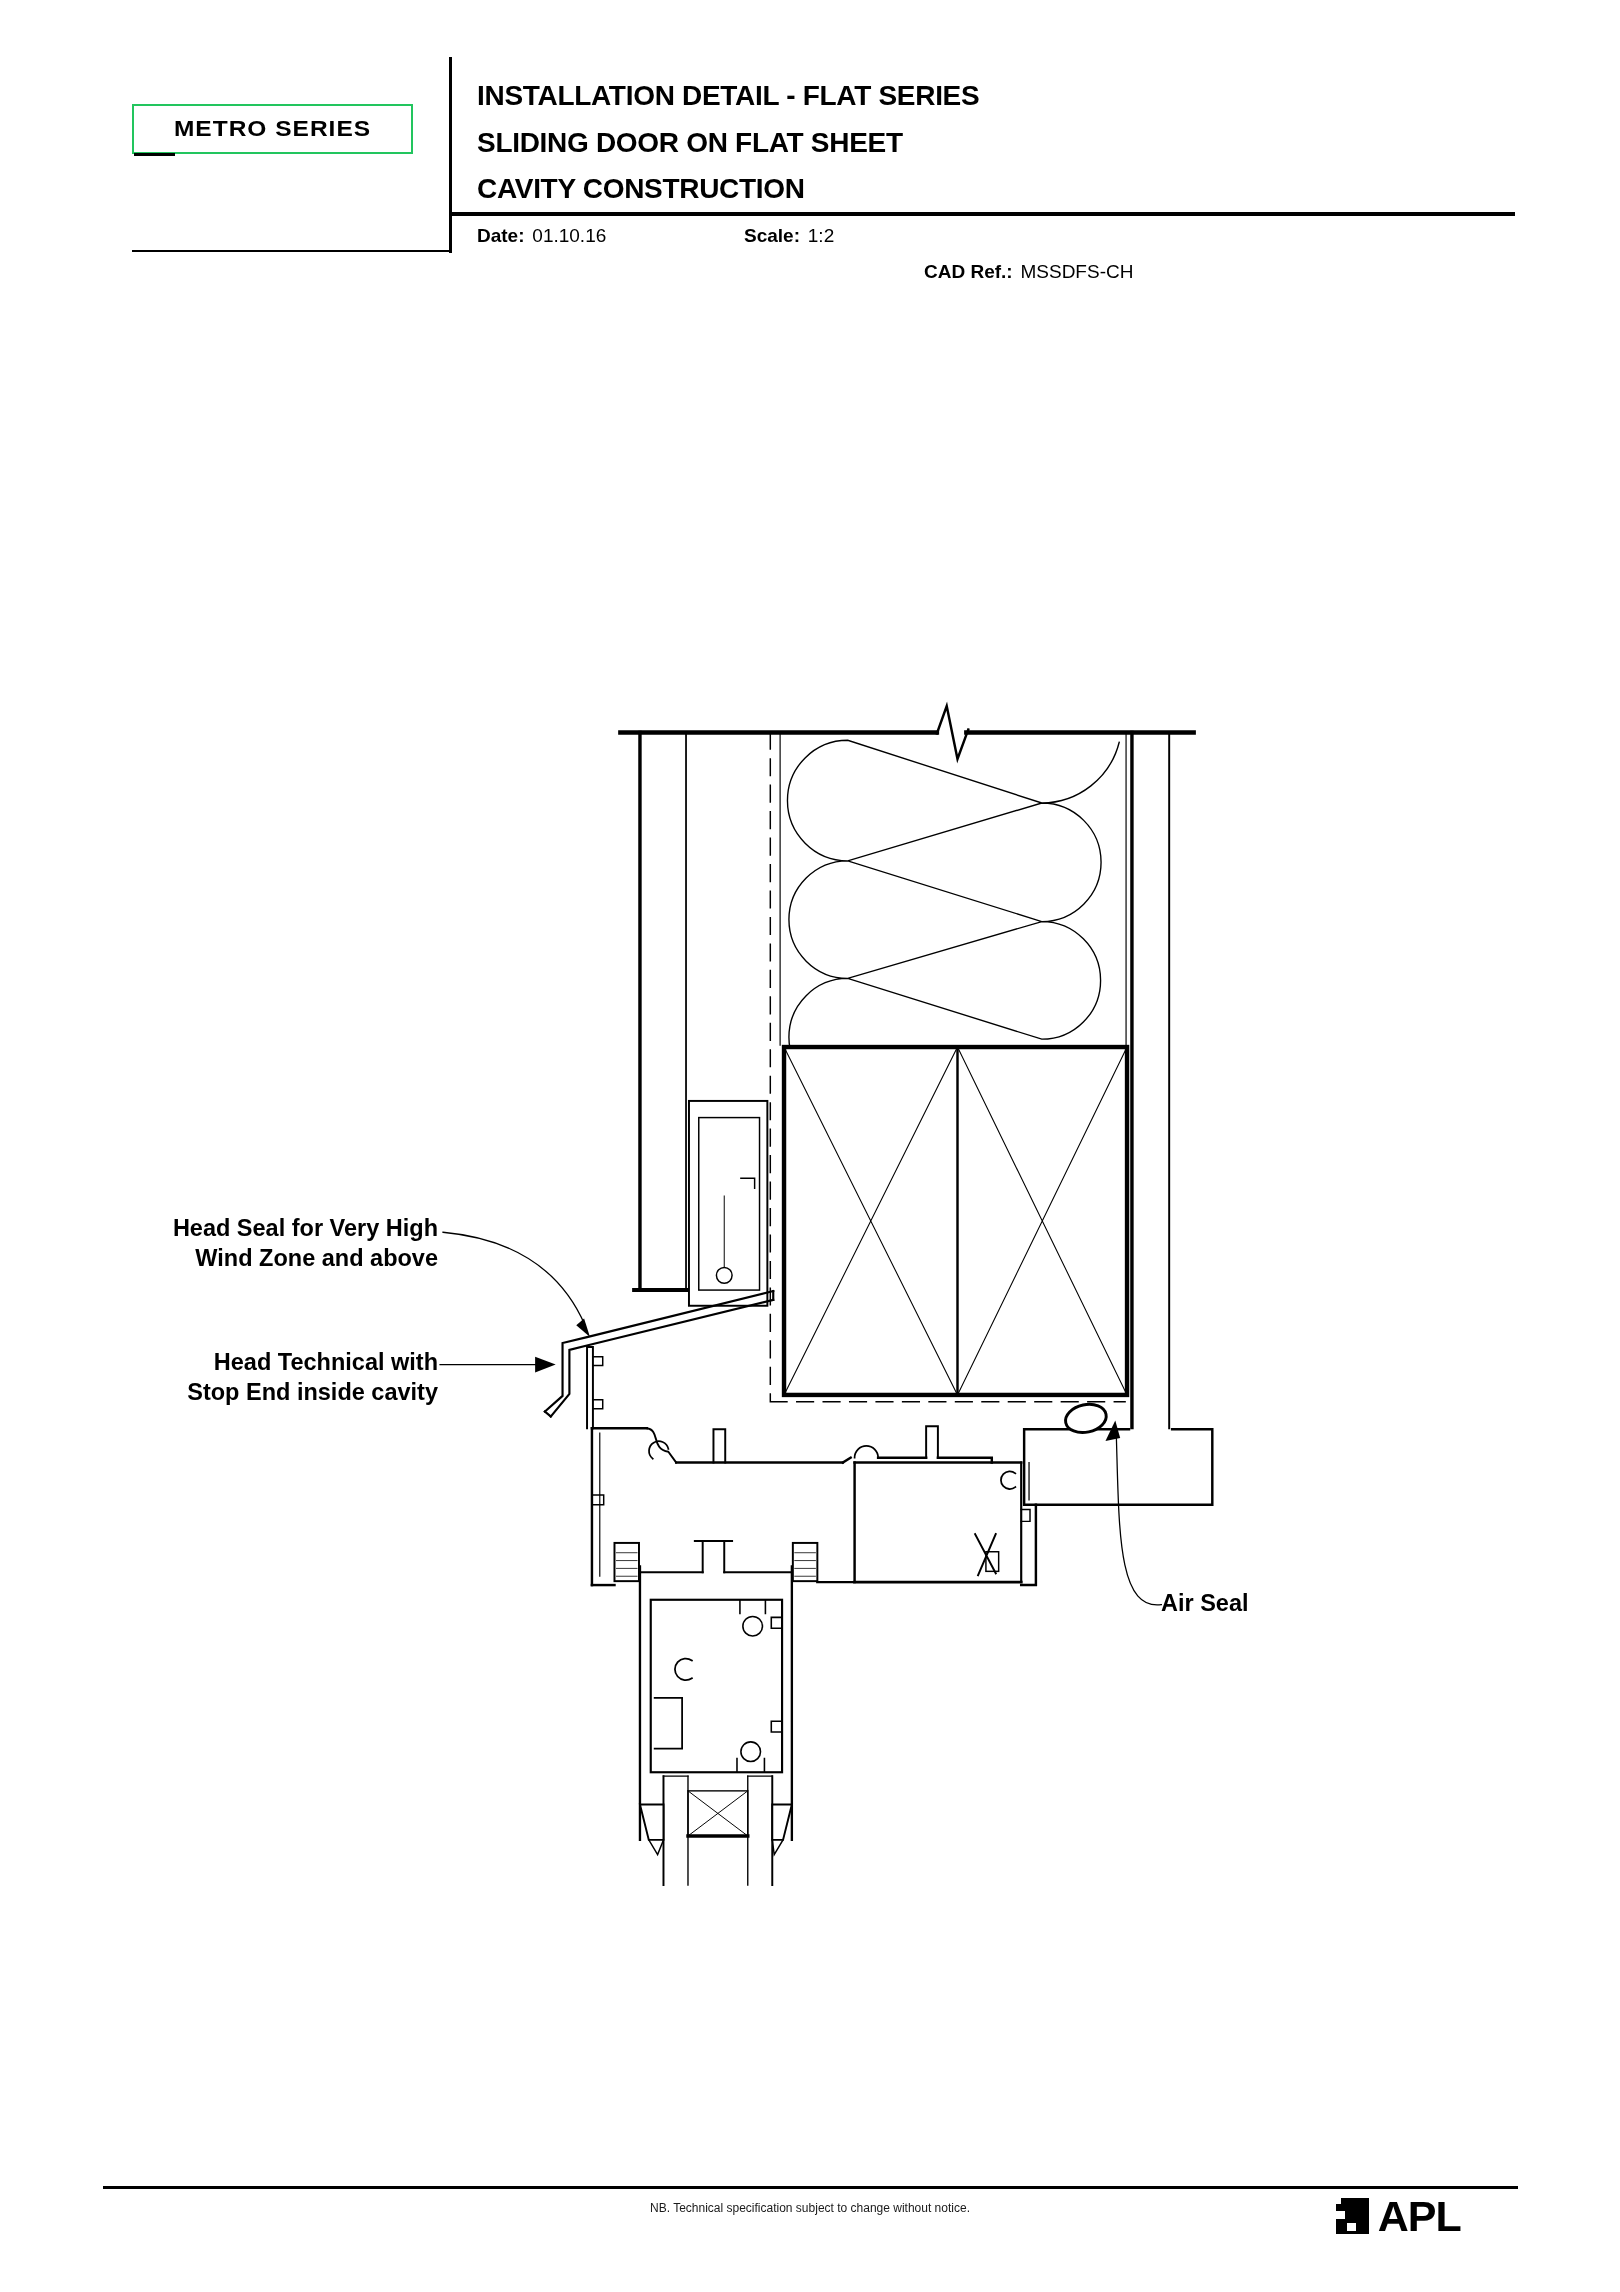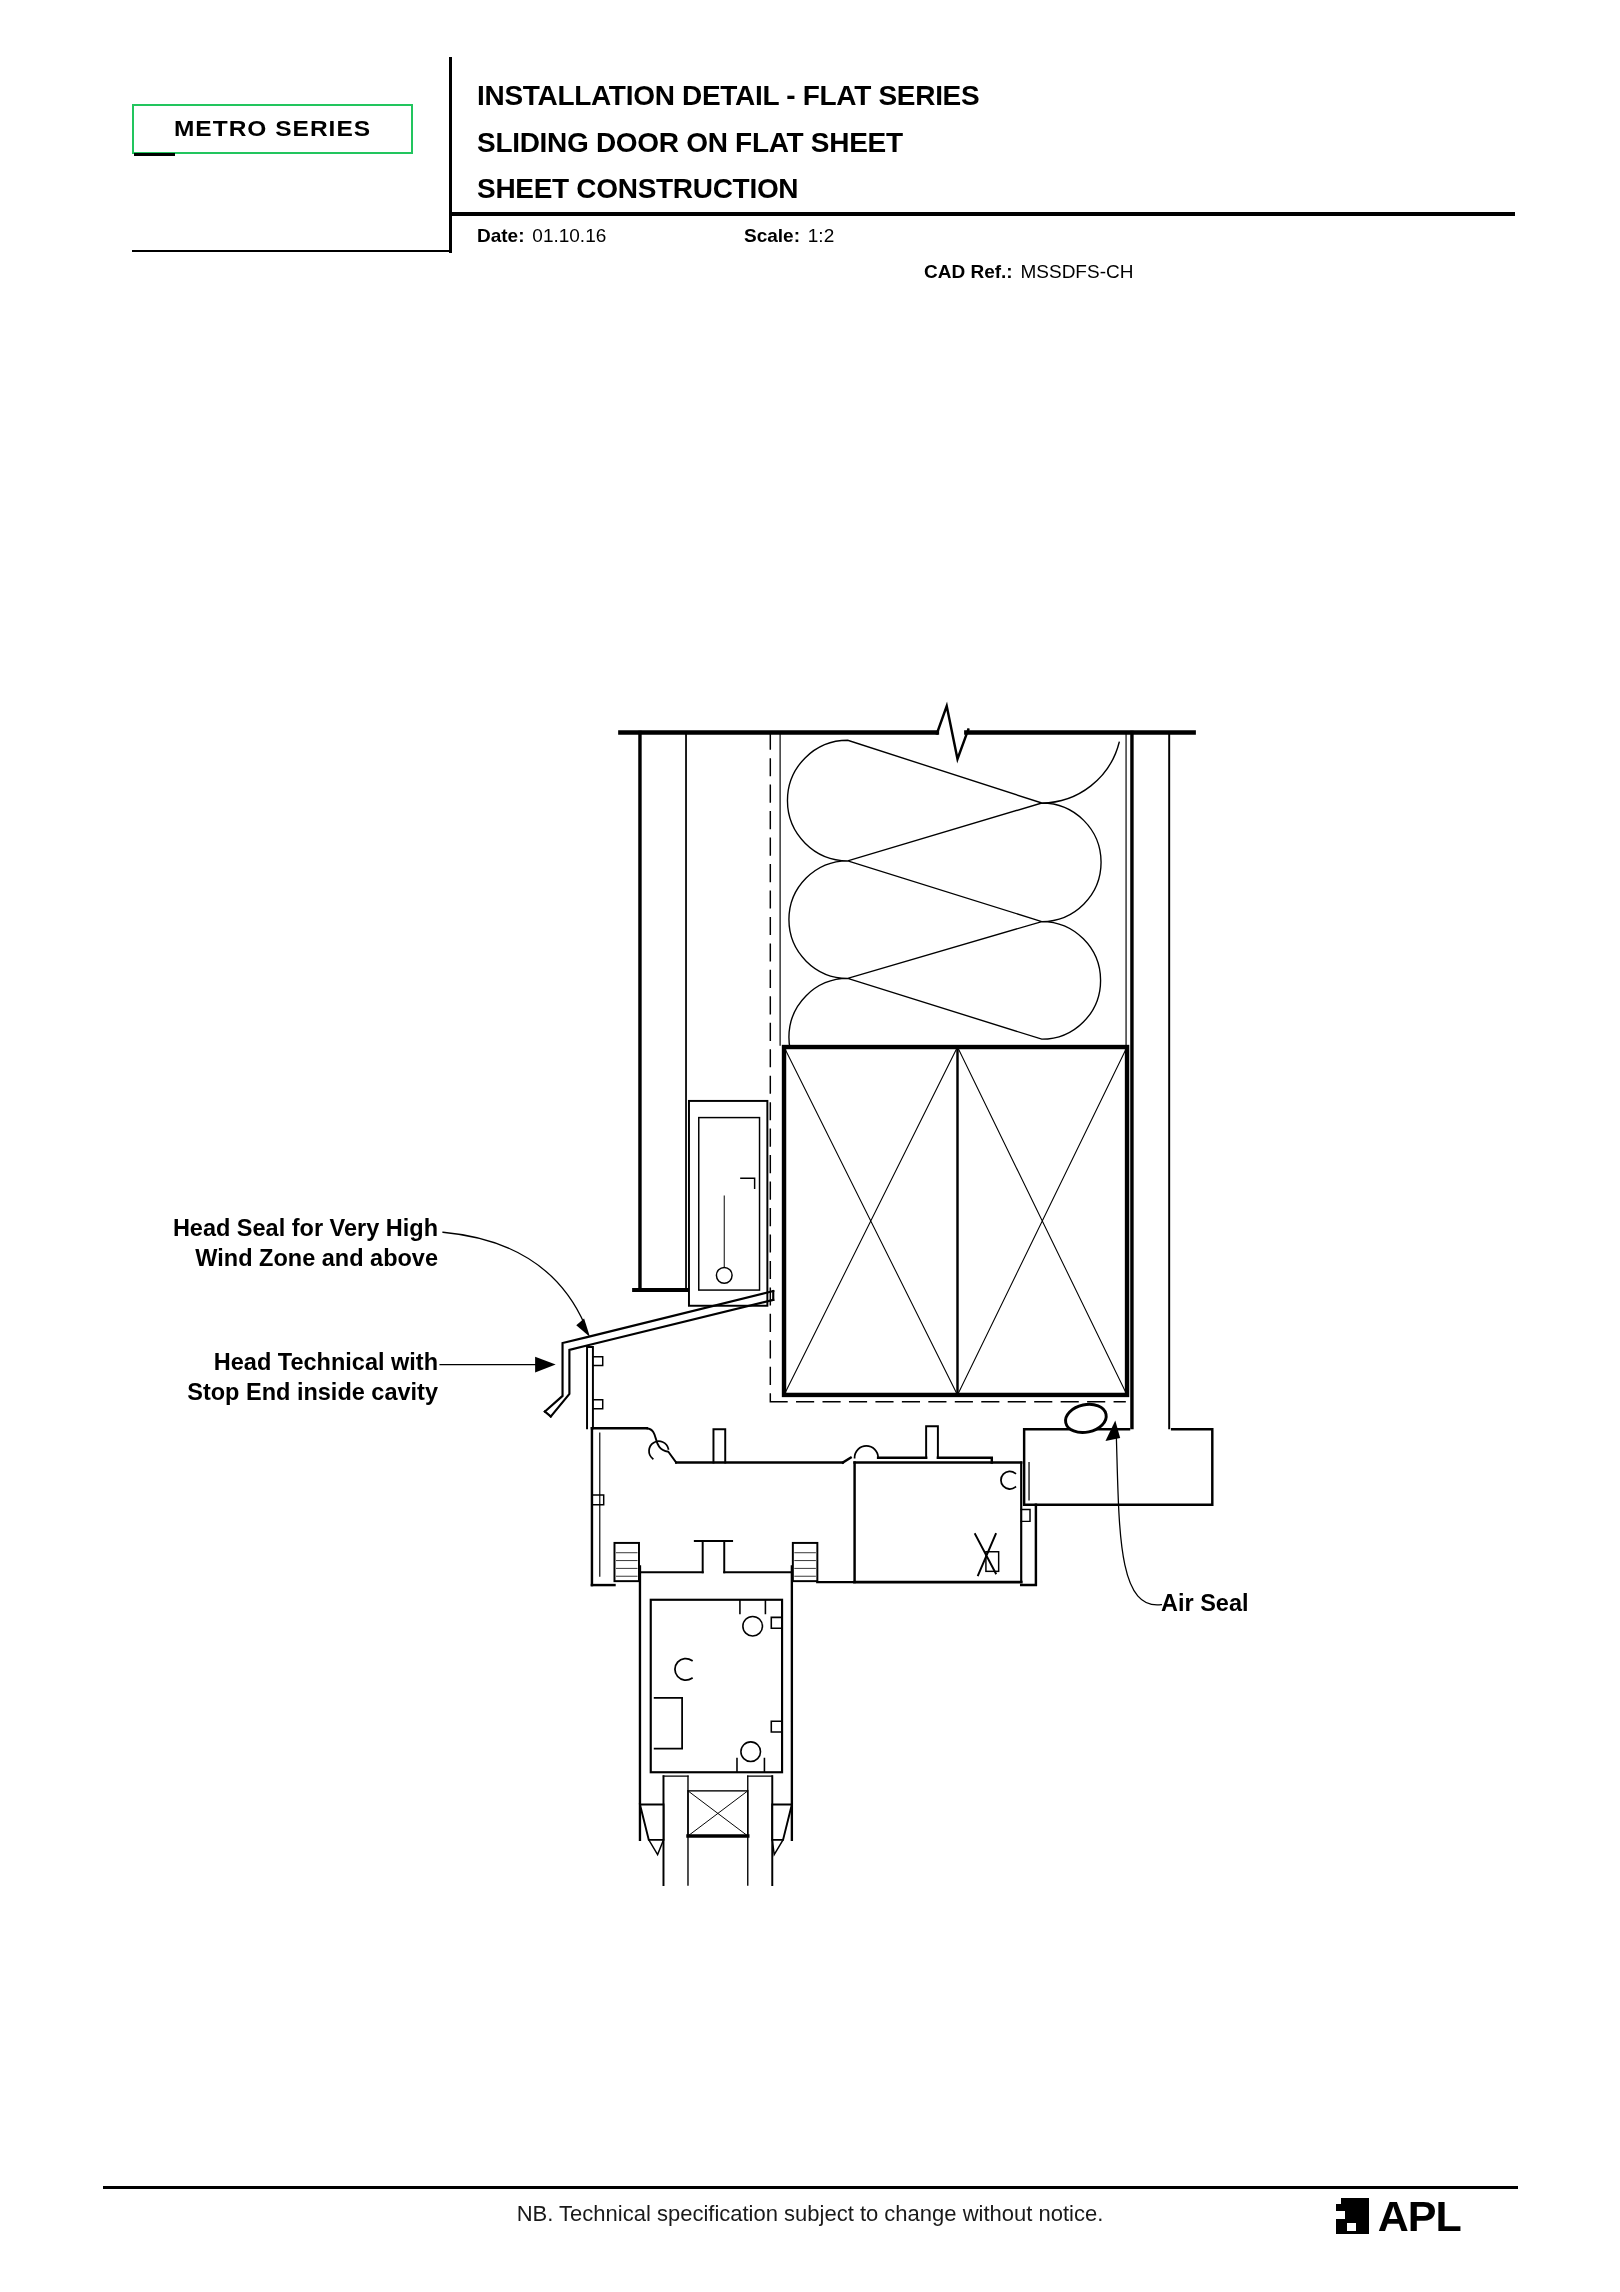--- a/index.html
+++ b/index.html
@@ -20,21 +20,21 @@
   .meta-item b{font-weight:bold;margin-right:7.8px;}
   .m-date{left:477px;} .m-scale{left:744px;} .m-cad{left:924px;margin-top:36px;}
   
   .callout{font-size:23.5px;line-height:30px;white-space:nowrap;font-weight:bold;}
   .callout.right{text-align:right;}
   .lbl-head-seal{right:1182px;top:1213px;}
   .lbl-head-flashing{right:1182px;top:1347px;}
   .lbl-air-seal{left:1161px;top:1588px;}
   
   .footer-rule{left:103px;top:2186px;width:1415px;height:2.9px;background:#000;}
-  .footer-note{left:0;top:2201px;width:1620px;text-align:center;font-size:22px;color:#1a1a1a;}
+  .footer-note{left:0;top:2201px;width:1620px;text-align:center;font-size:12px;color:#1a1a1a;}
   .apl{left:1336px;top:2198px;display:flex;align-items:flex-end;}
   .apl-icon{position:relative;width:33px;height:36px;background:#000;}
   .apl-icon .w1{position:absolute;left:0;top:12.7px;width:8.8px;height:8.8px;background:#fff;}
   .apl-icon .w2{position:absolute;left:10.8px;top:24.5px;width:8.8px;height:8.8px;background:#fff;}
   .apl-icon .w3{position:absolute;left:0;top:0;width:4.9px;height:5.9px;background:#fff;}
   .apl-text{font-weight:bold;font-size:43px;letter-spacing:-1px;margin-left:8.8px;line-height:36px;}
   svg{position:absolute;left:0;top:0;}
 </style>
 </head>
 <body>
@@ -42,21 +42,21 @@
 <div class="page">
 
   <div class="abs logo-box">
     <span class="logo-text">METRO SERIES</span>
   </div>
   <div class="abs logo-underline"></div>
   <div class="abs v-divider"></div>
 
   <div class="abs title-line t1">INSTALLATION DETAIL - FLAT SERIES</div>
   <div class="abs title-line t2">SLIDING DOOR ON FLAT SHEET</div>
-  <div class="abs title-line t3">SHEET CONSTRUCTION</div>
+  <div class="abs title-line t3">CAVITY CONSTRUCTION</div>
   <div class="abs title-rule"></div>
   <div class="abs logo-col-rule"></div>
 
   <div class="abs meta-item m-date">
     <b>Date:</b><span>01.10.16</span>
   </div>
   <div class="abs meta-item m-scale">
     <b>Scale:</b><span>1:2</span>
   </div>
   <div class="abs meta-item m-cad">

